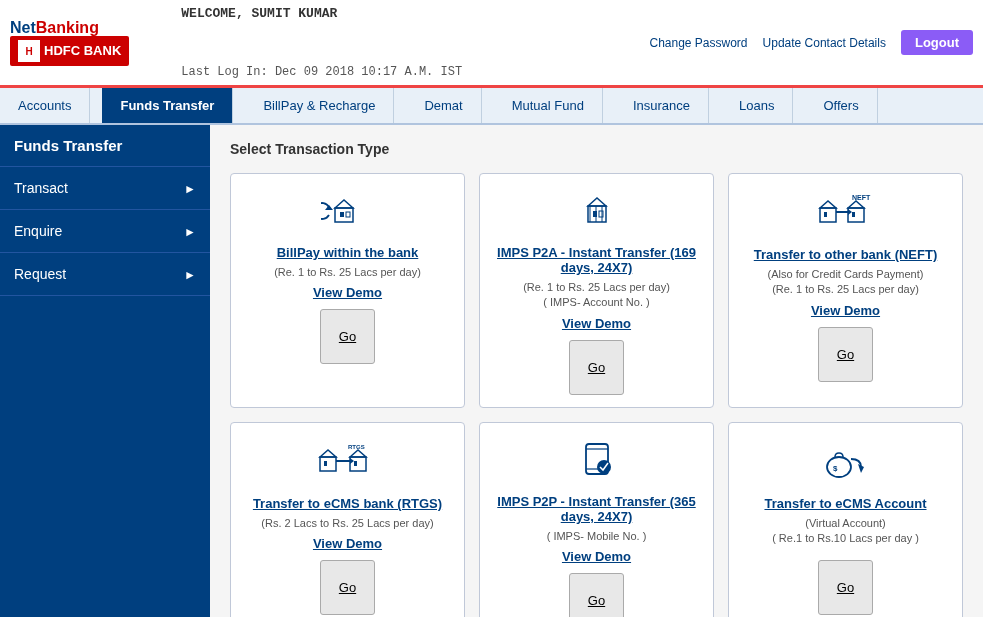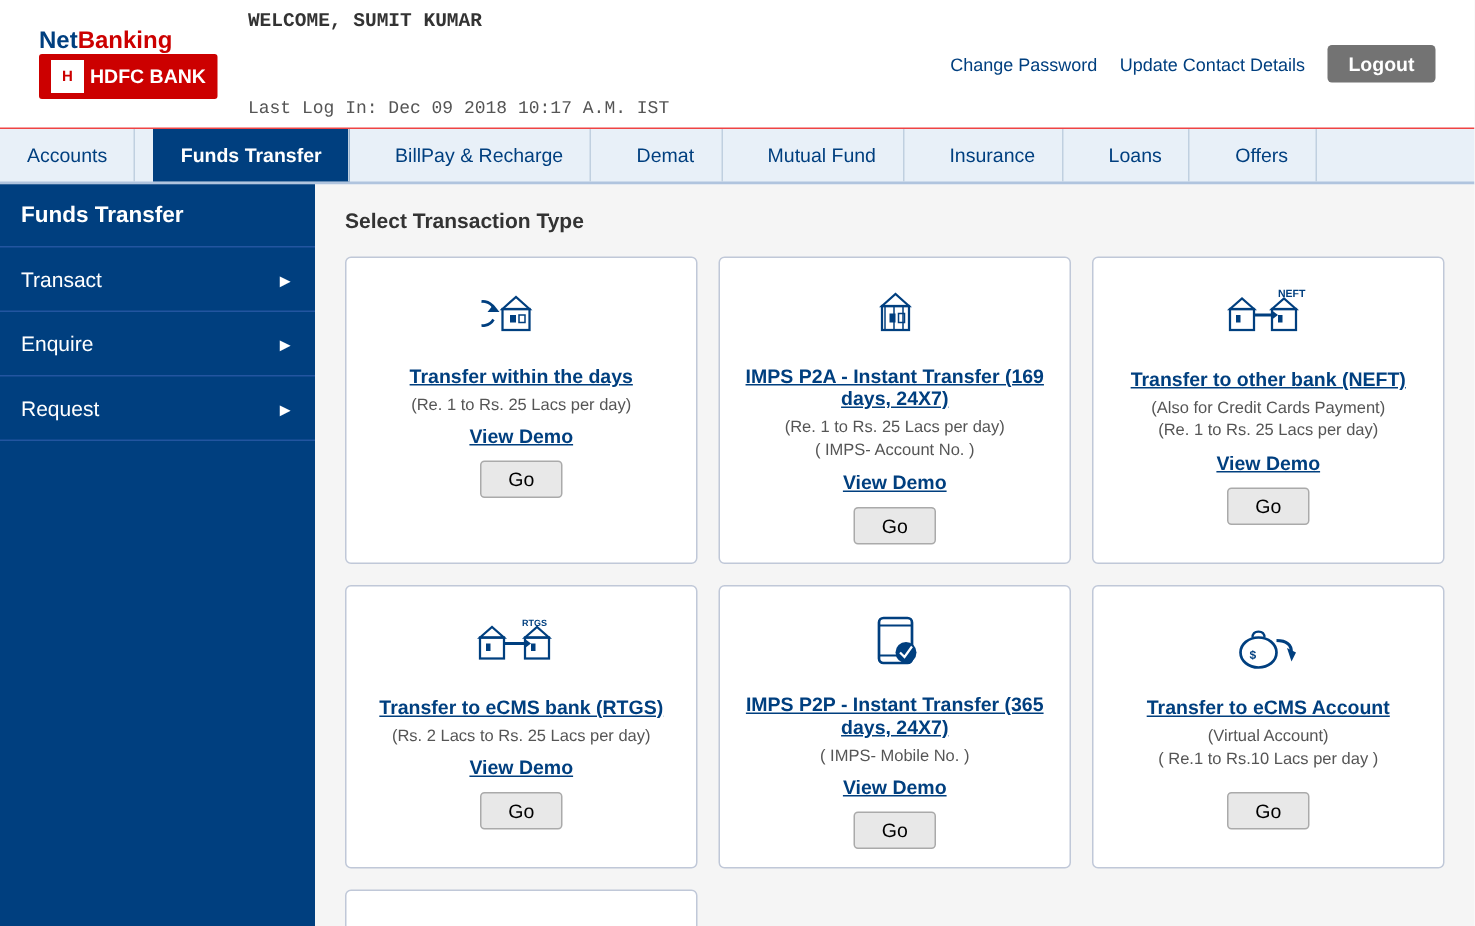--- a/index.html
+++ b/index.html
@@ -3,23 +3,24 @@
   <meta charset="utf-8">
   <style>
     * { box-sizing: border-box; margin: 0; padding: 0; }
     body { font-family: Arial, sans-serif; font-size: 13px; background: #fff; }
 
     
     .header {
       display: flex;
       align-items: center;
       background: #fff;
-      padding: 6px 26px;
-      border-bottom: 1px solid #ef4444;
+      padding: 6px 10px;
+      border-bottom: 3px solid #ef4444;
       justify-content: space-between;
+      gap: 32px;
     }
     .logo-area {
       display: flex;
       align-items: center;
       gap: 4px;
     }
     .logo-hdfc {
       background: #cc0000;
       color: #fff;
       font-size: 13px;
@@ -38,21 +39,21 @@
       align-items: center;
       justify-content: center;
       font-size: 10px;
       font-weight: bold;
     }
     .welcome-area { font-size: 12px; color: #333; text-align: left; flex: 1; padding-left: 20px; font-family: Liberation Mono, monospace; }
     .welcome-name { font-weight: bold; font-size: 13px; color: #333; }
     .header-links { display: flex; gap: 15px; align-items: center; font-size: 12px; }
     .header-link { color: #003f7f; text-decoration: none; cursor: pointer; }
     .logout-btn {
-      background: #737373;
+      background: #8b5cf6;
       color: #fff;
       border: none;
       padding: 5px 14px;
       font-size: 13px;
       cursor: pointer;
       border-radius: 3px;
       font-weight: bold;
     }
 
     
@@ -155,25 +156,26 @@
     .card-view-demo {
       color: #003f7f;
       font-weight: bold;
       font-size: 13px;
       text-decoration: underline;
       cursor: pointer;
     }
     .card-go-btn {
       background: #e8e8e8;
       border: 1px solid #aaa;
-      padding: 4px 18px;
+      padding: 19px 18px;
       font-size: 13px;
       cursor: pointer;
       border-radius: 3px;
       margin-top: 4px;
+      text-decoration: underline;
     }
   </style>
 </head>
 <body>
 
 <div class="header">
   <div class="logo-area">
     <div style="display:flex;flex-direction:column;line-height:1.1;">
       <span style="font-size:16px;font-weight:bold;color:#003f7f;">Net<span style="color:#cc0000;">Banking</span></span>
       <div class="logo-hdfc">
@@ -233,21 +235,21 @@
 
             <rect x="14" y="18" width="18" height="14" fill="none" stroke="#003f7f" stroke-width="1.5"></rect>
             <polygon points="14,18 23,10 32,18" fill="none" stroke="#003f7f" stroke-width="1.5"></polygon>
             <rect x="19" y="22" width="4" height="5" fill="#003f7f"></rect>
             <rect x="25" y="22" width="4" height="5" fill="none" stroke="#003f7f" stroke-width="1"></rect>
 
             <path d="M 8 25 A 8 8 0 1 1 8 17" fill="none" stroke="#003f7f" stroke-width="1.8"></path>
             <polygon points="8,15 4,20 12,20" fill="#003f7f"></polygon>
           </svg>
         </div>
-        <div class="card-title">Transfer within the days</div>
+        <div class="card-title">BillPay within the bank</div>
         <div class="card-subtitle">(Re. 1 to Rs. 25 Lacs per day)</div>
         <div class="card-view-demo">View Demo</div>
         <button class="card-go-btn">Go</button>
       </div>
 
       <div class="transfer-card">
         <div class="card-icon">
           <svg width="54" height="40" viewBox="0 0 54 40">
 
             <rect x="18" y="16" width="18" height="16" fill="none" stroke="#003f7f" stroke-width="1.5"></rect>

